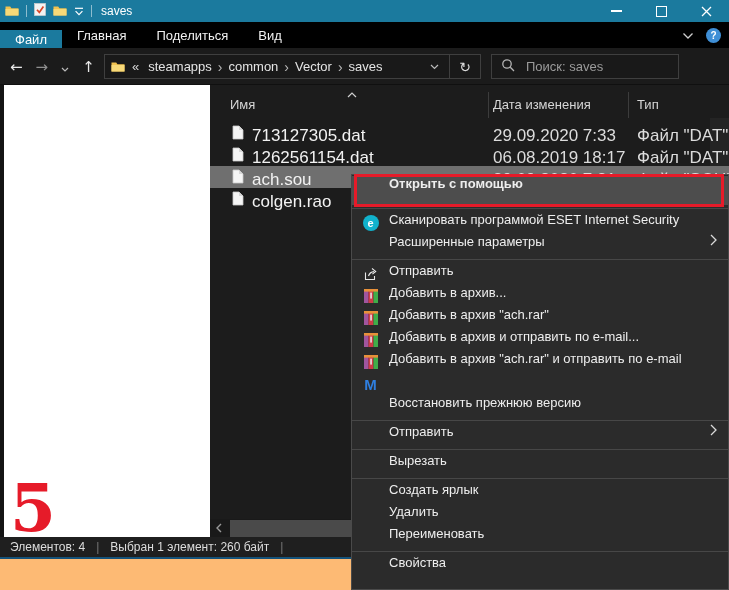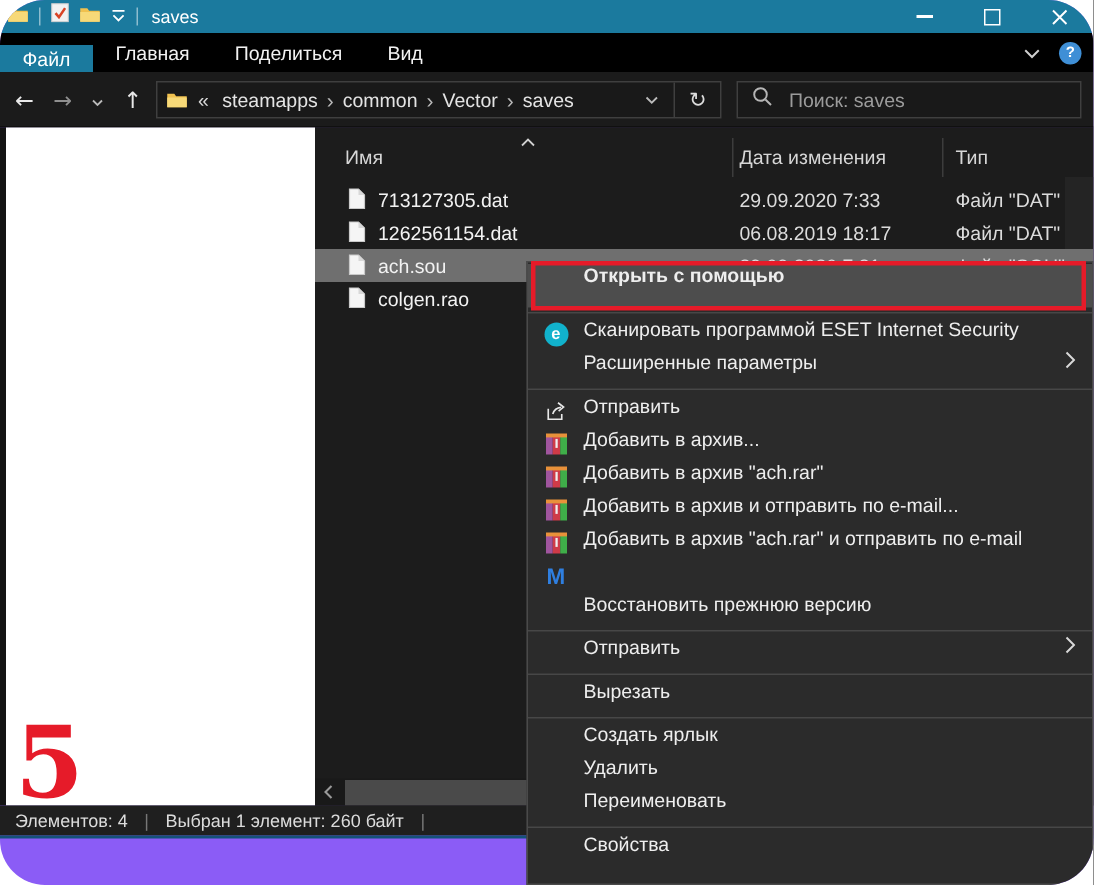--- a/index.html
+++ b/index.html
@@ -1,17 +1,17 @@
 <!DOCTYPE html>
 <html><head>
 <meta charset="utf-8">
 <style>
   html,body{margin:0;padding:0;}
-  .page{position:relative;width:729px;height:590px;overflow:hidden;background:#8b5cf6;
-        font-family:"Liberation Sans","DejaVu Sans",sans-serif;border-radius:30px;-webkit-font-smoothing:antialiased;}
+  .page{position:relative;width:729px;height:590px;overflow:hidden;background:#fdba74;
+        font-family:"Liberation Sans","DejaVu Sans",sans-serif;-webkit-font-smoothing:antialiased;}
 
   
   .titlebar{position:absolute;left:0;top:0;width:729px;height:22px;background:#1b7a9e;
             display:flex;align-items:center;color:#fff;}
   .qat{display:flex;align-items:center;gap:7px;padding-left:5px;}
   .qat-sep{width:1px;height:12px;background:rgba(255,255,255,.5);}
   .win-title{font-size:12px;margin-left:9px;}
   .win-controls{margin-left:auto;display:flex;height:100%;}
   .win-btn{width:45px;height:100%;display:flex;align-items:center;justify-content:center;}
   .min-glyph{display:block;width:11px;height:1.4px;background:#fff;}
@@ -37,21 +37,21 @@
         border:1px solid #3f3f3f;background:#191919;display:flex;align-items:center;
         color:#e4e4e4;font-size:13px;}
   .addr-folder{margin:0 4px 0 6px;display:flex;}
   .guillemet{color:#d8d8d8;padding:0 3px;}
   .crumb{padding:0 6px;white-space:nowrap;}
   .crumb-sep{color:#b9b9b9;font-size:14px;}
   .addr-right{margin-left:auto;display:flex;align-items:center;height:100%;}
   .addr-divider{width:1px;height:100%;background:#3f3f3f;margin:0 0;}
   .addr-chevron{padding:0 10px;display:flex;}
   .refresh{padding:0 9px;color:#dcdcdc;font-size:14px;}
-  .search{position:absolute;left:491px;top:6px;width:230px;height:25px;box-sizing:border-box;
+  .search{position:absolute;left:491px;top:6px;width:188px;height:25px;box-sizing:border-box;
           border:1px solid #3f3f3f;background:#191919;display:flex;align-items:center;padding:0 9px;gap:9px;}
   .search input{flex:1;background:transparent;border:none;outline:none;color:#ddd;font-size:13px;
           font-family:"Liberation Sans","DejaVu Sans",sans-serif;}
   .search input::placeholder{color:#9b9b9b;opacity:1;}
 
   
   .main{position:absolute;left:0;top:85px;width:729px;height:452px;background:#141414;}
   .nav-pane{position:absolute;left:4px;top:0;width:206px;height:452px;background:#ffffff;}
   .big-num{position:absolute;left:6px;top:390px;font-size:66px;line-height:1;font-weight:bold;
            color:#e61b29;font-family:"DejaVu Serif","Liberation Serif",serif;z-index:5;}
@@ -61,21 +61,21 @@
   .col-label{position:absolute;top:7px;}
   .col-name-l{left:20px;} .col-date-l{left:283px;} .col-type-l{left:427px;}
   .col-sep{position:absolute;top:2px;width:1px;height:26px;background:#3c3c3c;}
   .sort-caret{position:absolute;left:137px;top:-4px;}
 
   .vtrack{position:absolute;right:0;top:33px;width:19px;height:401px;background:#242424;}
   .rows{position:absolute;left:0;top:37px;width:519px;z-index:1;}
   .frow{position:relative;height:22px;}
   .frow.selected{background:#6f6f6f;}
   .ficon{position:absolute;left:22px;top:3px;display:flex;}
-  .cell{position:absolute;top:4px;font-size:13px;white-space:nowrap;}
+  .cell{position:absolute;top:4px;font-size:17px;white-space:nowrap;}
   .cell-name{left:42px;color:#f2f2f2;}
   .cell-date{left:283px;color:#dcdcdc;}
   .cell-type{left:427px;color:#dcdcdc;}
 
   .hscroll{position:absolute;left:0;top:434px;width:519px;height:18px;background:#191919;display:flex;align-items:center;}
   .hs-btn{width:18px;height:18px;display:flex;align-items:center;justify-content:center;}
   .hs-thumb{margin-left:2px;width:280px;height:17px;background:#4a4a4a;}
 
   
   .statusbar{position:absolute;left:0;top:537px;width:729px;height:20px;background:#1f1f1f;

